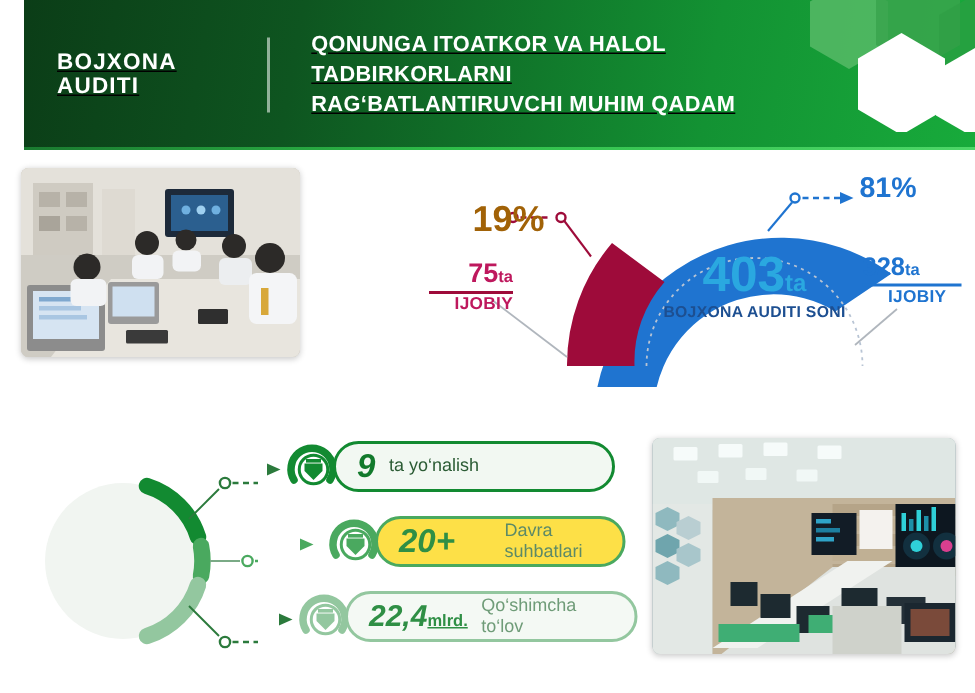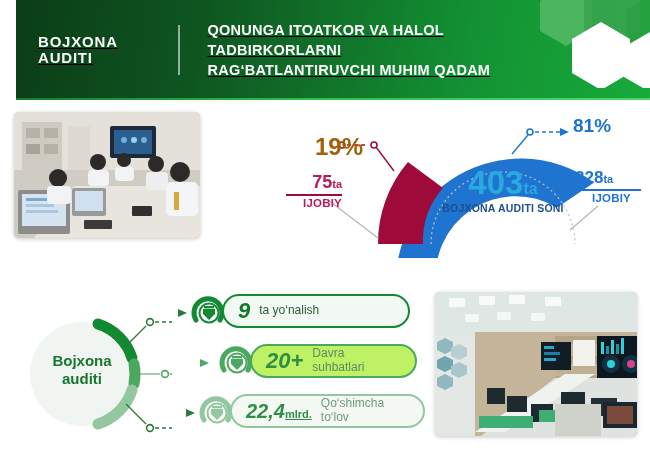--- a/index.html
+++ b/index.html
@@ -87,21 +87,21 @@
     position:absolute; left:0; top:52px; width:120px; text-align:center;
     color:#17772e; font-size:15px; font-weight:bold; line-height:1.22;
   }
 
   .pill {
     position:absolute; display:flex; align-items:center;
     border-radius:20px; border:2.5px solid #1a8c36;
     background:#f2f8f2; height:34px;
   }
   .pill-1 { left:222px; top:12px;  width:188px; border-color:#128a31; }
-  .pill-2 { left:250px; top:62px;  width:167px; border-color:#4aa95f; background:#bef264; }
+  .pill-2 { left:250px; top:62px;  width:167px; border-color:#4aa95f; background:#fde047;gap:24px; }
   .pill-3 { left:230px; top:112px; width:195px; border-color:#93c79f; background:#f4f9f4; }
 
   .pill-num {
     font-weight:bold; font-style:italic; padding-left:14px; line-height:1;
   }
   .pill-1 .pill-num { color:#127a2c; font-size:22px; }
   .pill-2 .pill-num { color:#2f8f45; font-size:22px; }
   .pill-3 .pill-num { color:#2f8f45; font-size:20px; }
   .pill-unit { font-size:11px; font-weight:bold; font-style:normal;text-decoration:underline; }
   .pill-txt { font-size:12px; line-height:1.16; padding-left:9px; }
@@ -244,24 +244,20 @@
       <line x1="133" y1="22" x2="156" y2="22" stroke="#2b7a3c" stroke-width="1.6" stroke-dasharray="4 3"></line>
 
       <line x1="118" y1="74" x2="138" y2="74" stroke="#7aaa86" stroke-width="1.3"></line>
       <circle cx="143" cy="74" r="3.4" fill="none" stroke="#4aa95f" stroke-width="1.6"></circle>
       <line x1="148" y1="74" x2="170" y2="74" stroke="#4aa95f" stroke-width="1.6" stroke-dasharray="4 3"></line>
 
       <line x1="104" y1="104" x2="124" y2="124" stroke="#2b7a3c" stroke-width="1.3"></line>
       <circle cx="128" cy="128" r="3.4" fill="none" stroke="#2b7a3c" stroke-width="1.6"></circle>
       <line x1="133" y1="128" x2="156" y2="128" stroke="#2b7a3c" stroke-width="1.6" stroke-dasharray="4 3"></line>
     </svg>
-    <div class="hub-label">
-      <div>Bojxona</div>
-      <div>auditi</div>
-    </div>
   </div>
 
   <svg class="badge" style="left:178px;top:14px;width:44px;height:30px;" viewBox="0 0 44 30">
     <polygon points="0,13 9,17 0,21" fill="#2b7a3c"></polygon>
   </svg>
   <svg class="badge" style="left:200px;top:64px;width:44px;height:30px;" viewBox="0 0 44 30">
     <polygon points="0,13 9,17 0,21" fill="#4aa95f"></polygon>
   </svg>
   <svg class="badge" style="left:186px;top:114px;width:44px;height:30px;" viewBox="0 0 44 30">
     <polygon points="0,13 9,17 0,21" fill="#2b7a3c"></polygon>

